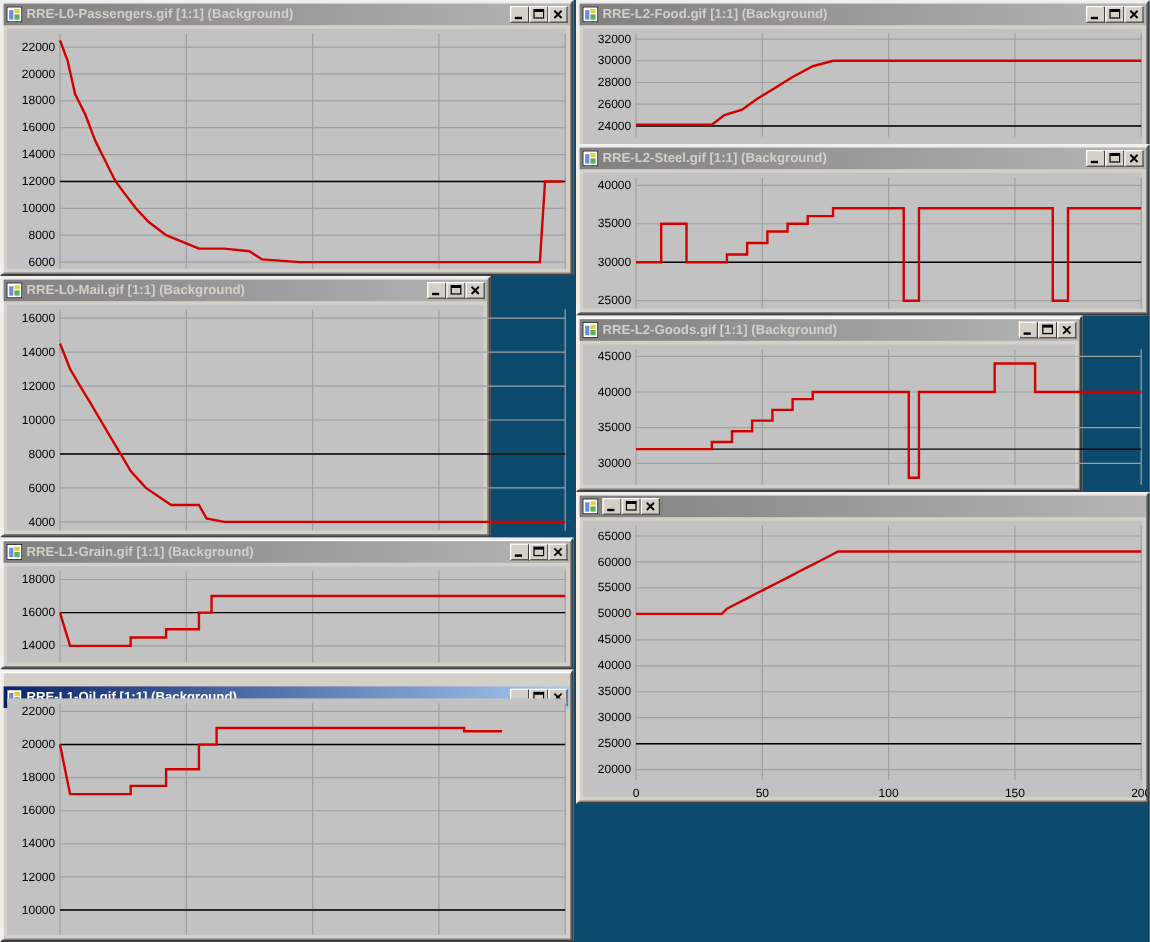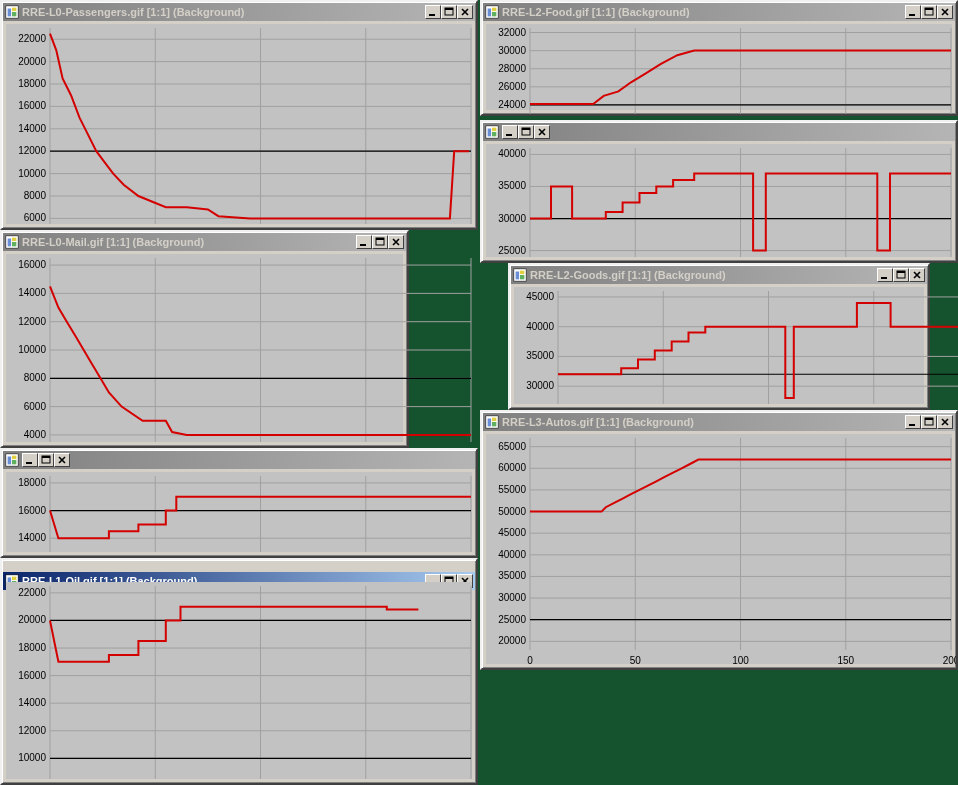--- a/index.html
+++ b/index.html
@@ -9,21 +9,21 @@
     font-family: "Tahoma", "MS Sans Serif", sans-serif;
     font-size: 11px;
     overflow: hidden;
     width: 958px;
     height: 785px;
   }
   .workspace {
     position: relative;
     width: 958px;
     height: 785px;
-    background: #14532d;
+    background: #0c4a6e;
   }
   .mdi-window {
     position: absolute;
     background: #d4d0c8;
     border: 2px solid;
     border-color: #f0f0f0 #404040 #404040 #f0f0f0;
     box-shadow: inset 1px 1px 0 #fff, inset -1px -1px 0 #808080;
     box-sizing: border-box;
   }
   .titlebar {
@@ -213,20 +213,21 @@
   <div class="mdi-window" style="left:0px;top:448px;width:478px;height:110px">
     <div class="titlebar ">
       <span class="sys-icon">
           <svg width="14" height="14" viewBox="0 0 16 16">
     <rect x="1" y="1" width="14" height="14" fill="#fff" stroke="#000" stroke-width="0.6"></rect>
     <rect x="3" y="4" width="4" height="9" fill="#6a8ed6"></rect>
     <rect x="8" y="3" width="5" height="4" fill="#e0d040"></rect>
     <rect x="8" y="8" width="5" height="5" fill="#60b060"></rect>
   </svg>
         </span>
+      <span class="title-text">RRE-L1-Grain.gif [1:1] (Background)</span>
       <div class="win-btns">
         <div class="win-btn">
             <svg width="10" height="10" viewBox="0 0 10 10">
               <rect x="1" y="7" width="6" height="2" fill="#000"></rect>
             </svg>
           </div>
         <div class="win-btn">
             <svg width="10" height="10" viewBox="0 0 10 10">
               <rect x="1" y="1" width="8" height="7" fill="none" stroke="#000" stroke-width="1"></rect>
               <rect x="1" y="1" width="8" height="2" fill="#000"></rect>
@@ -307,21 +308,21 @@
           <line class="grid-line" x1="149.25" y1="4" x2="149.25" y2="197"></line>
           <line class="grid-line" x1="254.5" y1="4" x2="254.5" y2="197"></line>
           <line class="grid-line" x1="359.75" y1="4" x2="359.75" y2="197"></line>
           <line class="grid-line" x1="465" y1="4" x2="465" y2="197"></line>
           <line class="zero-line" x1="44" y1="38.46428571428572" x2="465" y2="38.46428571428572"></line>
           <line class="zero-line" x1="44" y1="176.32142857142858" x2="465" y2="176.32142857142858"></line>
           <path class="series" d="M44.0 38.5 L52.4 79.8 L102.9 79.8 L102.9 72.9 L132.4 72.9 L132.4 59.1 L159.8 59.1 L159.8 38.5 L174.5 38.5 L174.5 24.7 L380.8 24.7 L380.8 27.4 L412.4 27.4 "></path>
         </svg>
       </div>
   </div>
-  <div class="mdi-window" style="left:480px;top:0px;width:478px;height:116px">
+  <div class="mdi-window" style="left:480px;top:0px;width:478px;height:144px">
     <div class="titlebar ">
       <span class="sys-icon">
           <svg width="14" height="14" viewBox="0 0 16 16">
     <rect x="1" y="1" width="14" height="14" fill="#fff" stroke="#000" stroke-width="0.6"></rect>
     <rect x="3" y="4" width="4" height="9" fill="#6a8ed6"></rect>
     <rect x="8" y="3" width="5" height="4" fill="#e0d040"></rect>
     <rect x="8" y="8" width="5" height="5" fill="#60b060"></rect>
   </svg>
         </span>
       <span class="title-text">RRE-L2-Food.gif [1:1] (Background)</span>
@@ -369,20 +370,21 @@
   <div class="mdi-window" style="left:480px;top:120px;width:478px;height:143px">
     <div class="titlebar ">
       <span class="sys-icon">
           <svg width="14" height="14" viewBox="0 0 16 16">
     <rect x="1" y="1" width="14" height="14" fill="#fff" stroke="#000" stroke-width="0.6"></rect>
     <rect x="3" y="4" width="4" height="9" fill="#6a8ed6"></rect>
     <rect x="8" y="3" width="5" height="4" fill="#e0d040"></rect>
     <rect x="8" y="8" width="5" height="5" fill="#60b060"></rect>
   </svg>
         </span>
+      <span class="title-text">RRE-L2-Steel.gif [1:1] (Background)</span>
       <div class="win-btns">
         <div class="win-btn">
             <svg width="10" height="10" viewBox="0 0 10 10">
               <rect x="1" y="7" width="6" height="2" fill="#000"></rect>
             </svg>
           </div>
         <div class="win-btn">
             <svg width="10" height="10" viewBox="0 0 10 10">
               <rect x="1" y="1" width="8" height="7" fill="none" stroke="#000" stroke-width="1"></rect>
               <rect x="1" y="1" width="8" height="2" fill="#000"></rect>
@@ -408,21 +410,21 @@
           <line class="grid-line" x1="44" y1="4" x2="44" y2="113"></line>
           <line class="grid-line" x1="149.25" y1="4" x2="149.25" y2="113"></line>
           <line class="grid-line" x1="254.5" y1="4" x2="254.5" y2="113"></line>
           <line class="grid-line" x1="359.75" y1="4" x2="359.75" y2="113"></line>
           <line class="grid-line" x1="465" y1="4" x2="465" y2="113"></line>
           <line class="zero-line" x1="44" y1="74.52941176470587" x2="465" y2="74.52941176470587"></line>
           <path class="series" d="M44.0 74.5 L65.0 74.5 L65.0 42.5 L86.1 42.5 L86.1 74.5 L119.8 74.5 L119.8 68.1 L136.6 68.1 L136.6 58.5 L153.5 58.5 L153.5 48.9 L170.3 48.9 L170.3 42.5 L187.1 42.5 L187.1 36.1 L208.2 36.1 L208.2 29.6 L267.1 29.6 L267.1 106.6 L279.8 106.6 L279.8 29.6 L391.3 29.6 L391.3 106.6 L404.0 106.6 L404.0 29.6 L465.0 29.6 "></path>
         </svg>
       </div>
   </div>
-  <div class="mdi-window" style="left:508px;top:263px;width:422px;height:147px">
+  <div class="mdi-window" style="left:480px;top:263px;width:422px;height:147px">
     <div class="titlebar ">
       <span class="sys-icon">
           <svg width="14" height="14" viewBox="0 0 16 16">
     <rect x="1" y="1" width="14" height="14" fill="#fff" stroke="#000" stroke-width="0.6"></rect>
     <rect x="3" y="4" width="4" height="9" fill="#6a8ed6"></rect>
     <rect x="8" y="3" width="5" height="4" fill="#e0d040"></rect>
     <rect x="8" y="8" width="5" height="5" fill="#60b060"></rect>
   </svg>
         </span>
       <span class="title-text">RRE-L2-Goods.gif [1:1] (Background)</span>
@@ -468,21 +470,20 @@
   <div class="mdi-window" style="left:480px;top:410px;width:478px;height:260px">
     <div class="titlebar ">
       <span class="sys-icon">
           <svg width="14" height="14" viewBox="0 0 16 16">
     <rect x="1" y="1" width="14" height="14" fill="#fff" stroke="#000" stroke-width="0.6"></rect>
     <rect x="3" y="4" width="4" height="9" fill="#6a8ed6"></rect>
     <rect x="8" y="3" width="5" height="4" fill="#e0d040"></rect>
     <rect x="8" y="8" width="5" height="5" fill="#60b060"></rect>
   </svg>
         </span>
-      <span class="title-text">RRE-L3-Autos.gif [1:1] (Background)</span>
       <div class="win-btns">
         <div class="win-btn">
             <svg width="10" height="10" viewBox="0 0 10 10">
               <rect x="1" y="7" width="6" height="2" fill="#000"></rect>
             </svg>
           </div>
         <div class="win-btn">
             <svg width="10" height="10" viewBox="0 0 10 10">
               <rect x="1" y="1" width="8" height="7" fill="none" stroke="#000" stroke-width="1"></rect>
               <rect x="1" y="1" width="8" height="2" fill="#000"></rect>

